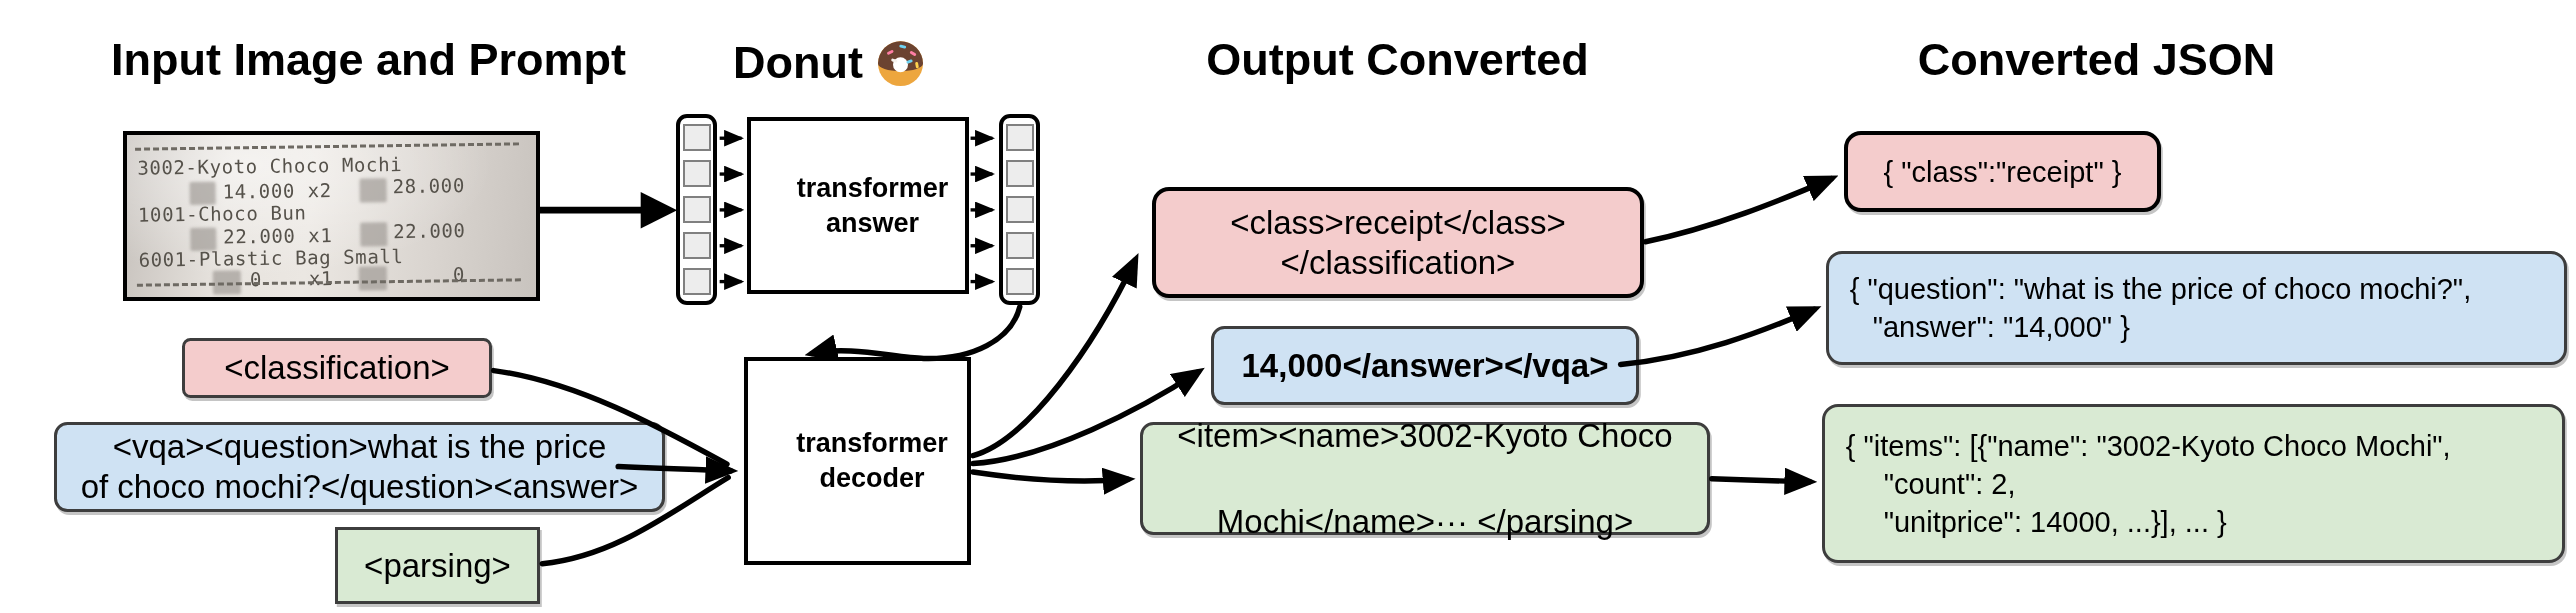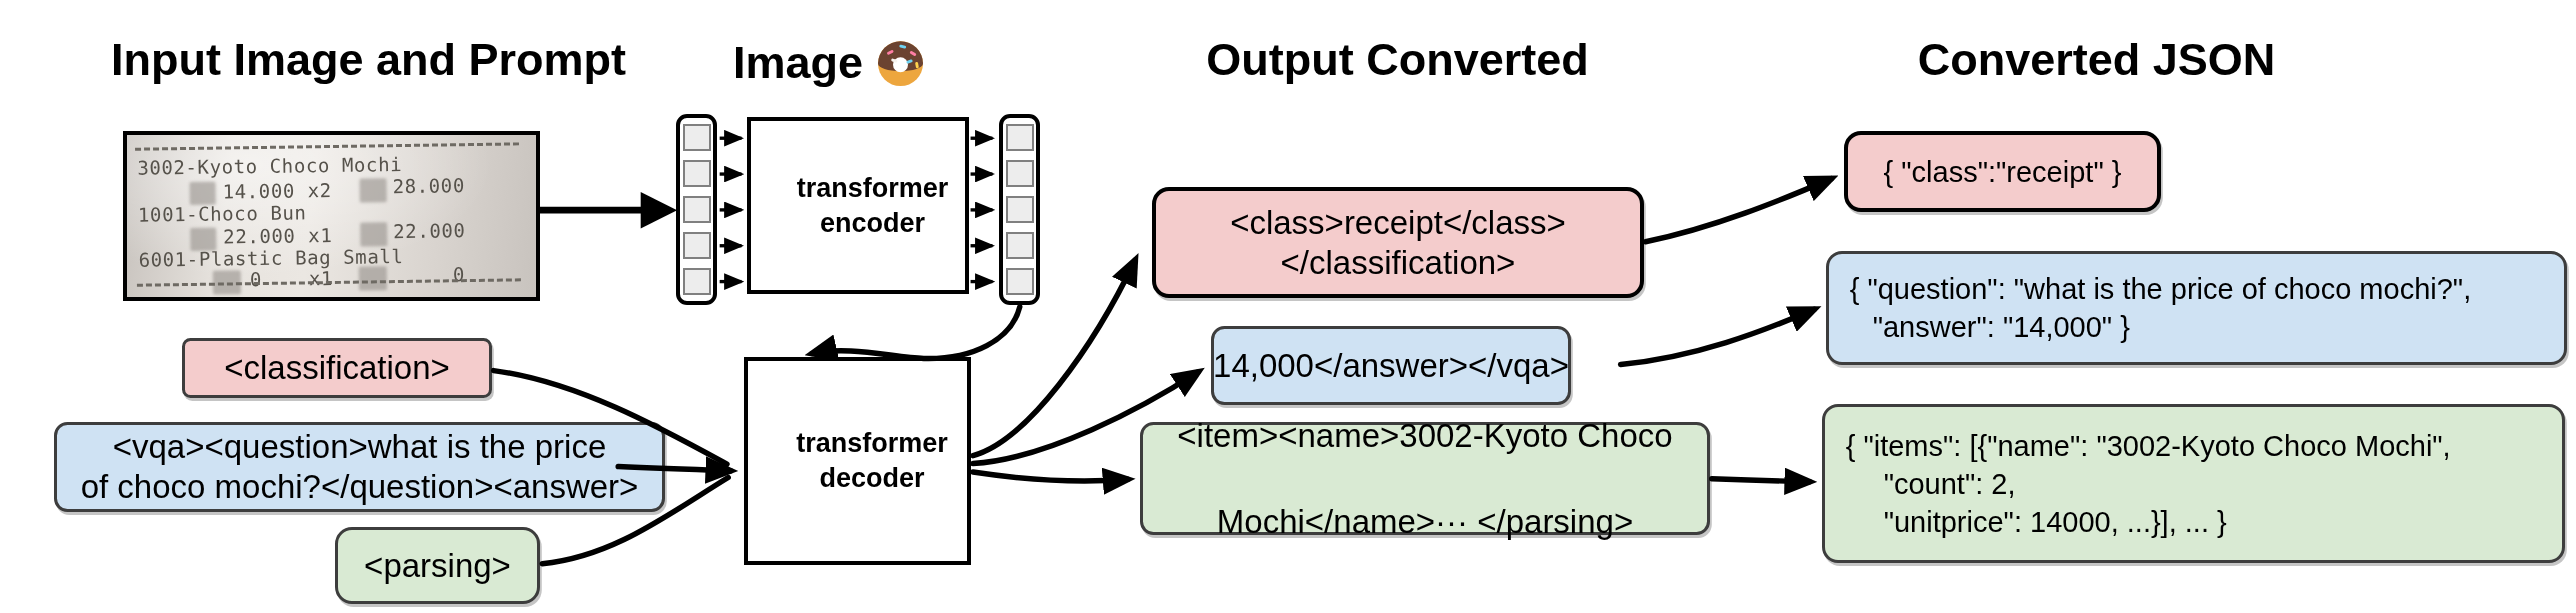--- a/index.html
+++ b/index.html
@@ -35,21 +35,21 @@
   .rdash{position:absolute;height:0;border-top:3px dashed #6e6a63;}
   .blur{position:absolute;background:rgba(148,143,138,.6);filter:blur(1.8px);border-radius:1.8px;}
   svg.wires{position:absolute;left:0;top:0;}
 </style>
 </head>
 <body>
 
 <div class="abs title" style="left:101px;top:36px;width:535px;">Input Image and Prompt</div>
 
 <div class="abs title" style="left:687px;top:36px;width:286px;display:flex;align-items:center;justify-content:center;gap:11px;">
-  <span>Image</span>
+  <span>Donut</span>
   <svg width="53" height="53" viewBox="0 0 92 92">
     <circle cx="46" cy="48" r="39" fill="#eda63e"></circle>
     <path d="M7,48 a39,39 0 0 1 78,0 z" fill="#6b4331"></path>
     <ellipse cx="46" cy="48" rx="39" ry="13" fill="#6b4331"></ellipse>
     <circle cx="46" cy="50" r="13" fill="#ffffff"></circle>
     <rect x="22" y="26" width="12" height="5" rx="2.5" fill="#ff7fa5" transform="rotate(-28 28 28)"></rect>
     <rect x="44" y="16" width="12" height="5" rx="2.5" fill="#6fd3f2" transform="rotate(14 50 18)"></rect>
     <rect x="62" y="28" width="12" height="5" rx="2.5" fill="#ff7fa5" transform="rotate(32 68 30)"></rect>
     <rect x="30" y="40" width="11" height="5" rx="2.5" fill="#f6f3ee" transform="rotate(18 35 42)"></rect>
     <rect x="56" y="42" width="11" height="5" rx="2.5" fill="#6fd3f2" transform="rotate(-20 61 44)"></rect>
@@ -93,21 +93,21 @@
 <div class="tokcol" style="left:676px;top:114px;">
   <div class="sq"></div>
   <div class="sq"></div>
   <div class="sq"></div>
   <div class="sq"></div>
   <div class="sq"></div>
 </div>
 
 <div class="mdl" style="left:747px;top:117px;width:222px;height:177px;">
   <span>transformer</span>
-  <span>encoder</span>
+  <span>answer</span>
 </div>
 
 <div class="tokcol" style="left:999px;top:114px;">
   <div class="sq"></div>
   <div class="sq"></div>
   <div class="sq"></div>
   <div class="sq"></div>
   <div class="sq"></div>
 </div>
 
@@ -118,30 +118,30 @@
 
 <div class="rbox border-gray pink" style="left: 182px; top: 338px; width: 310px; height: 60px; border-radius: 8.5px; background: rgb(244, 204, 204);">
   <span>&lt;classification&gt;</span>
 </div>
 
 <div class="rbox border-gray blue" style="left: 6px; top: 422px; width: 611px; height: 90px; background: rgb(207, 226, 243); margin-left: 48px;">
   <span>&lt;vqa&gt;&lt;question&gt;what is the price</span>
   <span>of choco mochi?&lt;/question&gt;&lt;answer&gt;</span>
 </div>
 
-<div class="rbox border-gray green" style="left: 335px; top: 527px; width: 205px; height: 77px; border-radius: 17px; background: rgb(217, 234, 211);">
+<div class="rbox border-gray green" style="left: 335px; top: 527px; width: 205px; height: 77px; border-radius: 0; background: rgb(217, 234, 211);">
   <span>&lt;parsing&gt;</span>
 </div>
 
 <div class="rbox border-black pink" style="left: 1152px; top: 187px; width: 492px; height: 111px; background: rgb(244, 204, 204);">
   <span>&lt;class&gt;receipt&lt;/class&gt;</span>
   <span>&lt;/classification&gt;</span>
 </div>
 
-<div class="rbox border-gray blue" style="left: 1211px; top: 326px; width: 360px; height: 79px; background: rgb(207, 226, 243);">
+<div class="rbox border-gray blue" style="left: 1211px; top: 326px; width: 428px; height: 79px; background: rgb(207, 226, 243); font-weight: bold;">
   <span>14,000&lt;/answer&gt;&lt;/vqa&gt;</span>
 </div>
 
 <div class="rbox border-gray green" style="left: 1140px; top: 422px; width: 570px; height: 113px; background: rgb(217, 234, 211); gap: 46px;">
   <span>&lt;item&gt;&lt;name&gt;3002-Kyoto Choco</span>
   <span>Mochi&lt;/name&gt;··· &lt;/parsing&gt;</span>
 </div>
 
 <div class="rbox border-black pink" style="left: 1844px; top: 131px; width: 317px; height: 81px; font-size: 29px; background: rgb(244, 204, 204);">
   <span>{ "class":"receipt" }</span>

